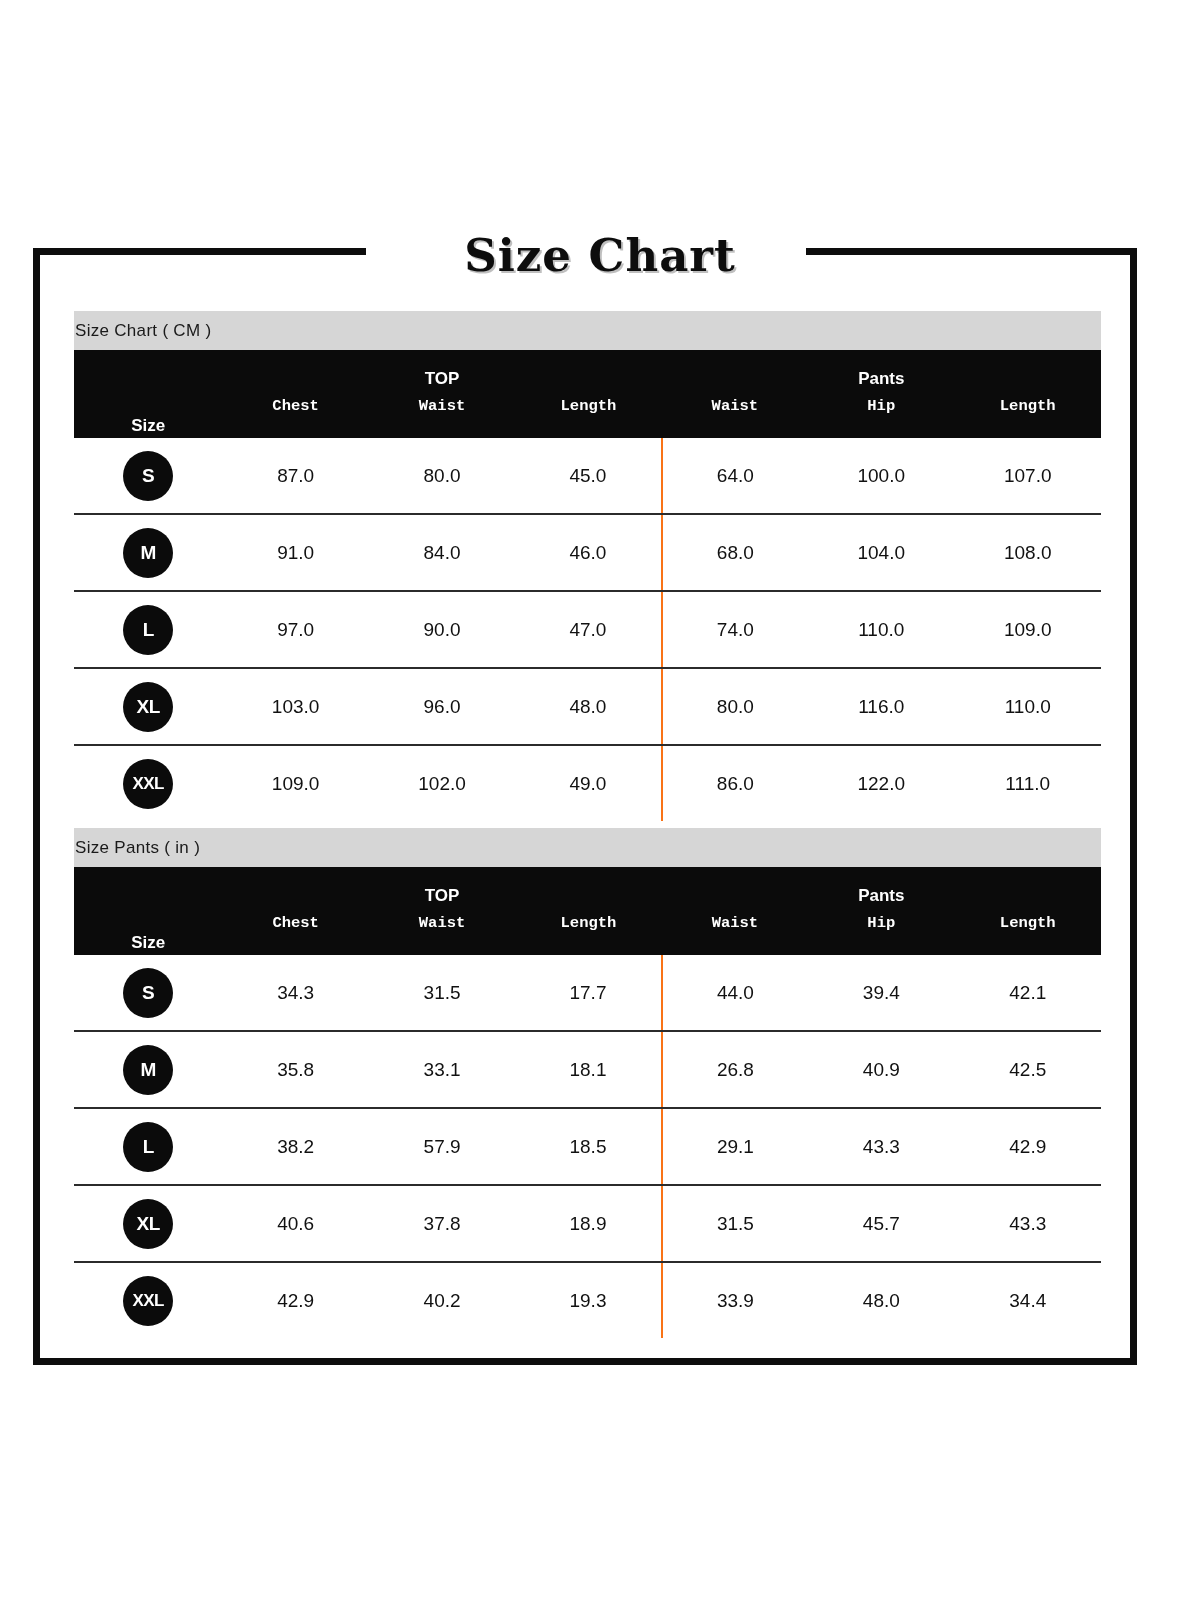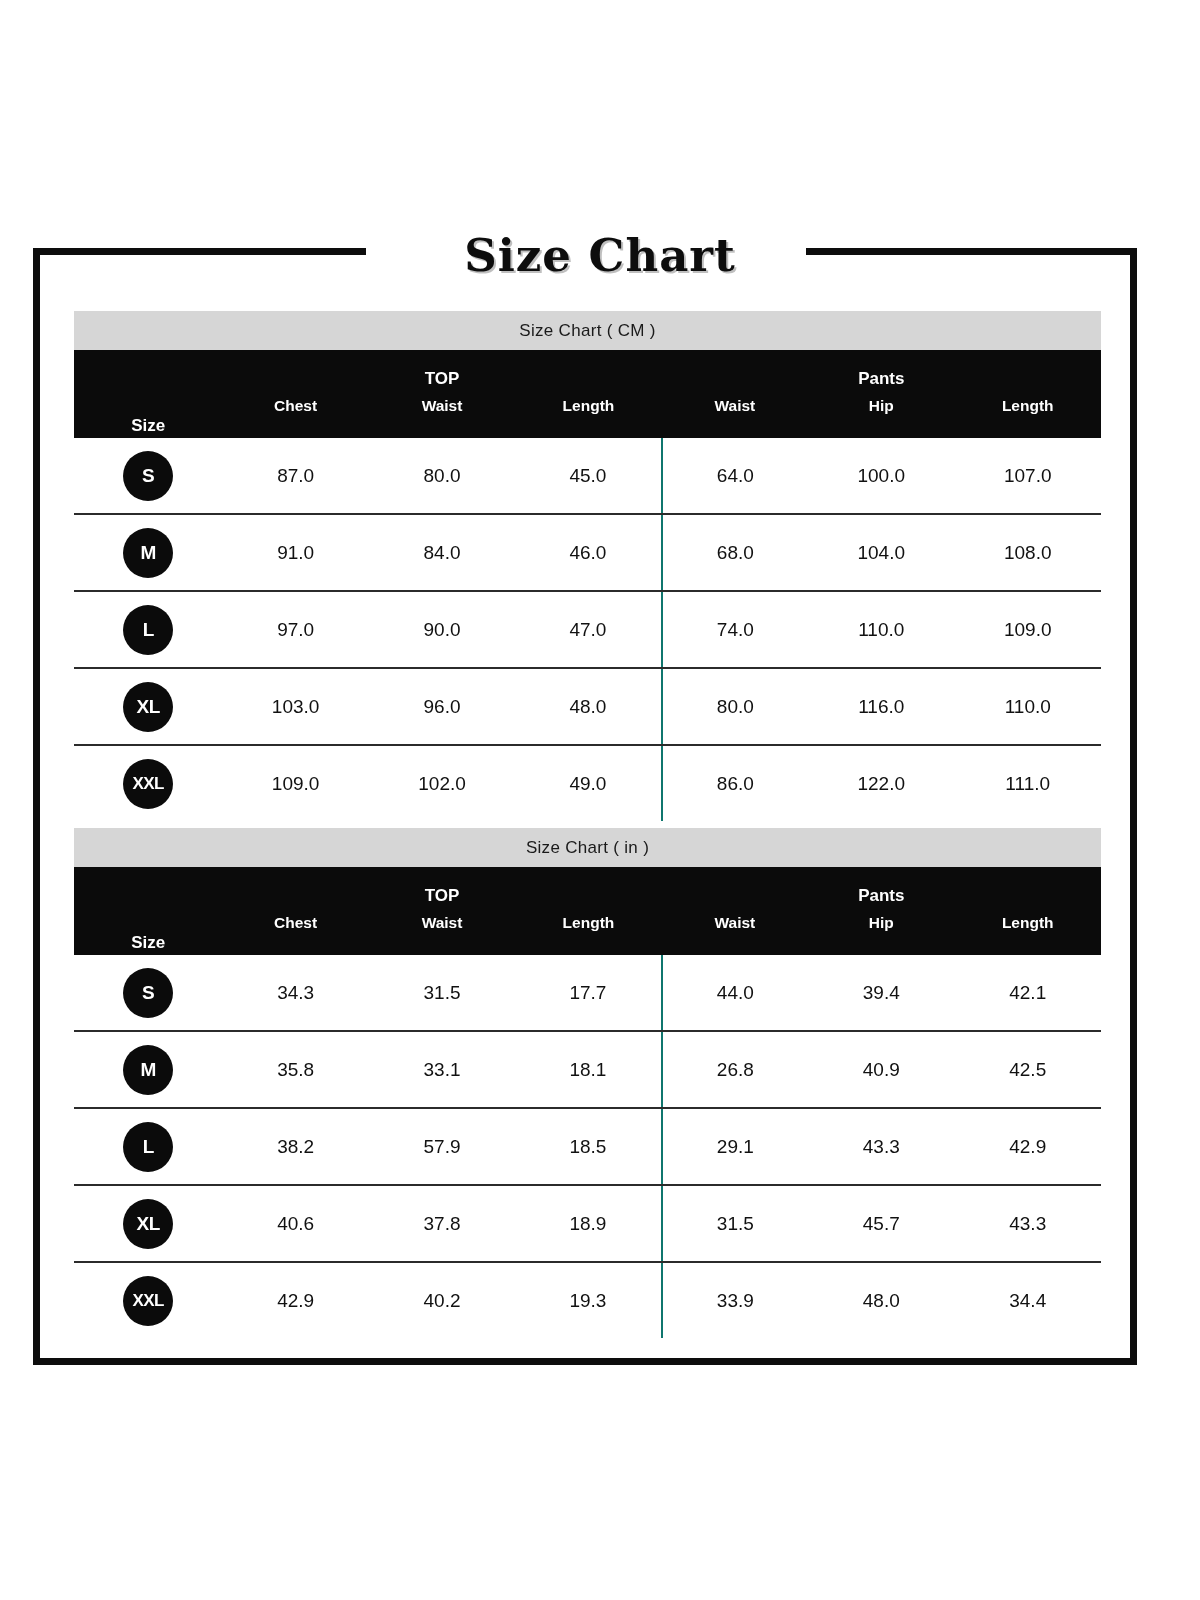--- a/index.html
+++ b/index.html
@@ -68,21 +68,20 @@
   #in-table-wrap { top: 828px; }
 
   table.size-table {
     width: 100%;
     border-collapse: collapse;
     table-layout: fixed;
   }
 
   .banner-row td {
     background: #d6d6d6;
-    text-align: center;
     font-size: 17px;
     color: #1a1a1a;
     height: 37px;
     letter-spacing: .3px;
   }
 
   .grp-row td, .sub-row td {
     background: #0b0b0b;
     color: #ffffff;
     text-align: center;
@@ -94,20 +93,21 @@
     height: 38px;
     vertical-align: bottom;
     padding-bottom: 2px;
   }
   .sub-row td {
     font-size: 15.5px;
     font-weight: bold;
     height: 40px;
     vertical-align: top;
     padding-top: 6px;
+    font-family: Liberation Mono, monospace;
   }
   .size-head {
     font-size: 16px;
     font-weight: bold;
     color: #ffffff;
     text-align: center;
     vertical-align: middle;
     background: #0b0b0b;
   }
 
@@ -117,21 +117,21 @@
     font-size: 19px;
     color: #111111;
     border-bottom: 2px solid #2b2b2b;
     background: #ffffff;
   }
   tbody tr.data-row:last-child td {
     border-bottom: none;
   }
   
   tbody tr.data-row td.divider-left {
-    border-left: 2px solid #0f766e;
+    border-left: 2px solid #f97316;
     margin-left: 10px;
   }
 
   .size-cell {
     text-align: center;
   }
   .size-badge {
     display: inline-flex;
     align-items: center;
     justify-content: center;
@@ -243,21 +243,21 @@
         <col class="c-size">
           <col class="c-data">
           <col class="c-data">
           <col class="c-data">
         <col class="c-data">
           <col class="c-data">
           <col class="c-data">
       </colgroup>
       <thead>
         <tr class="banner-row">
-          <td colspan="7">Size Chart ( in )</td>
+          <td colspan="7">Size Pants ( in )</td>
         </tr>
         <tr class="grp-row">
           <td class="size-head" rowspan="2">Size</td>
           <td colspan="3">TOP</td>
           <td colspan="3">Pants</td>
         </tr>
         <tr class="sub-row">
           <td>Chest</td>
           <td>Waist</td>
           <td>Length</td>

